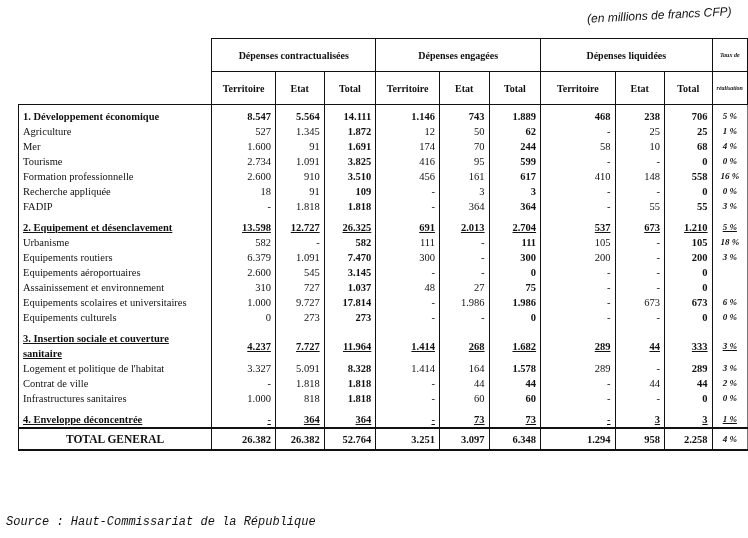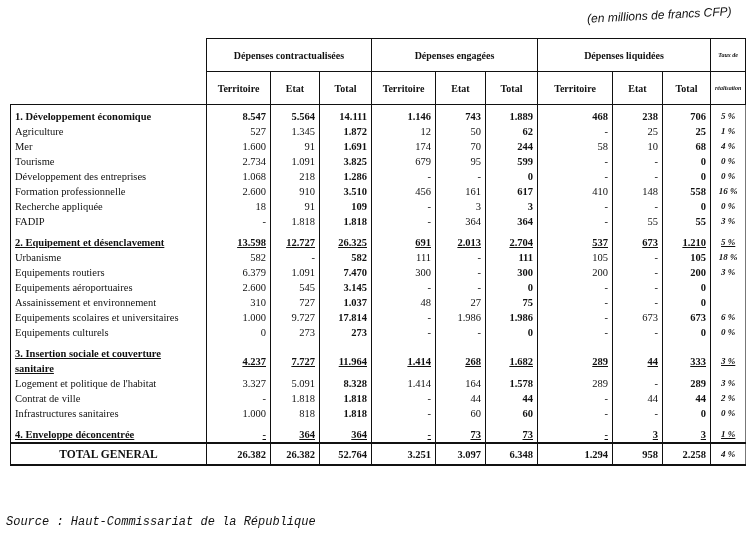--- a/index.html
+++ b/index.html
@@ -1,20 +1,20 @@
 <!DOCTYPE html>
 <html><head>
 <meta charset="utf-8">
 <style>
   html, body { margin:0; padding:0; background:#ffffff; }
   body { width:748px; height:538px; position:relative; overflow:hidden;
          font-family:"Liberation Serif", serif; color:#111; }
   .unit { position:absolute; right:16px; top:8px; font-style:italic; font-size:12px;
           font-family:"Liberation Sans", sans-serif; transform:rotate(-3deg); }
-  table { position:absolute; left:10px; top:38px; border-collapse:collapse; font-size:10.5px; }
+  table { position:absolute; left:18px; top:38px; border-collapse:collapse; font-size:10.5px; }
   td, th { padding:0 4px; line-height:15px; }
   th { font-weight:bold; font-size:10px; }
   .g { border:1.5px solid #111; }
   .hdr1 th { height:32px; }
   .hdr2 th { height:32px; }
   .lbl { width:187px; text-align:left; border-left:1.5px solid #111; border-right:1.5px solid #111; }
   .num { text-align:right; border-left:1px solid #111; border-right:1px solid #111; }
   .c-terr { width:55px; } .c-etat { width:40px; } .c-tot { width:43px; }
   .c-terr2 { width:55px; } .c-etat2 { width:41px; } .c-tot2 { width:43px; }
   .c-terr3 { width:66px; } .c-etat3 { width:41px; } .c-tot3 { width:39px; }
@@ -97,36 +97,23 @@
         <td class="num">58</td>
         <td class="num">10</td>
         <td class="num tot">68</td>
         <td class="rate">4 %</td>
       </tr>
       <tr class="">
         <td class="lbl">Tourisme</td>
         <td class="num">2.734</td>
         <td class="num">1.091</td>
         <td class="num tot">3.825</td>
-        <td class="num">679</td>
+        <td class="num">416</td>
         <td class="num">95</td>
         <td class="num tot">599</td>
-        <td class="num">-</td>
-        <td class="num">-</td>
-        <td class="num tot">0</td>
-        <td class="rate">0 %</td>
-      </tr>
-      <tr class="">
-        <td class="lbl">Développement des entreprises</td>
-        <td class="num">1.068</td>
-        <td class="num">218</td>
-        <td class="num tot">1.286</td>
-        <td class="num">-</td>
-        <td class="num">-</td>
-        <td class="num tot">0</td>
         <td class="num">-</td>
         <td class="num">-</td>
         <td class="num tot">0</td>
         <td class="rate">0 %</td>
       </tr>
       <tr class="">
         <td class="lbl">Formation professionnelle</td>
         <td class="num">2.600</td>
         <td class="num">910</td>
         <td class="num tot">3.510</td>

